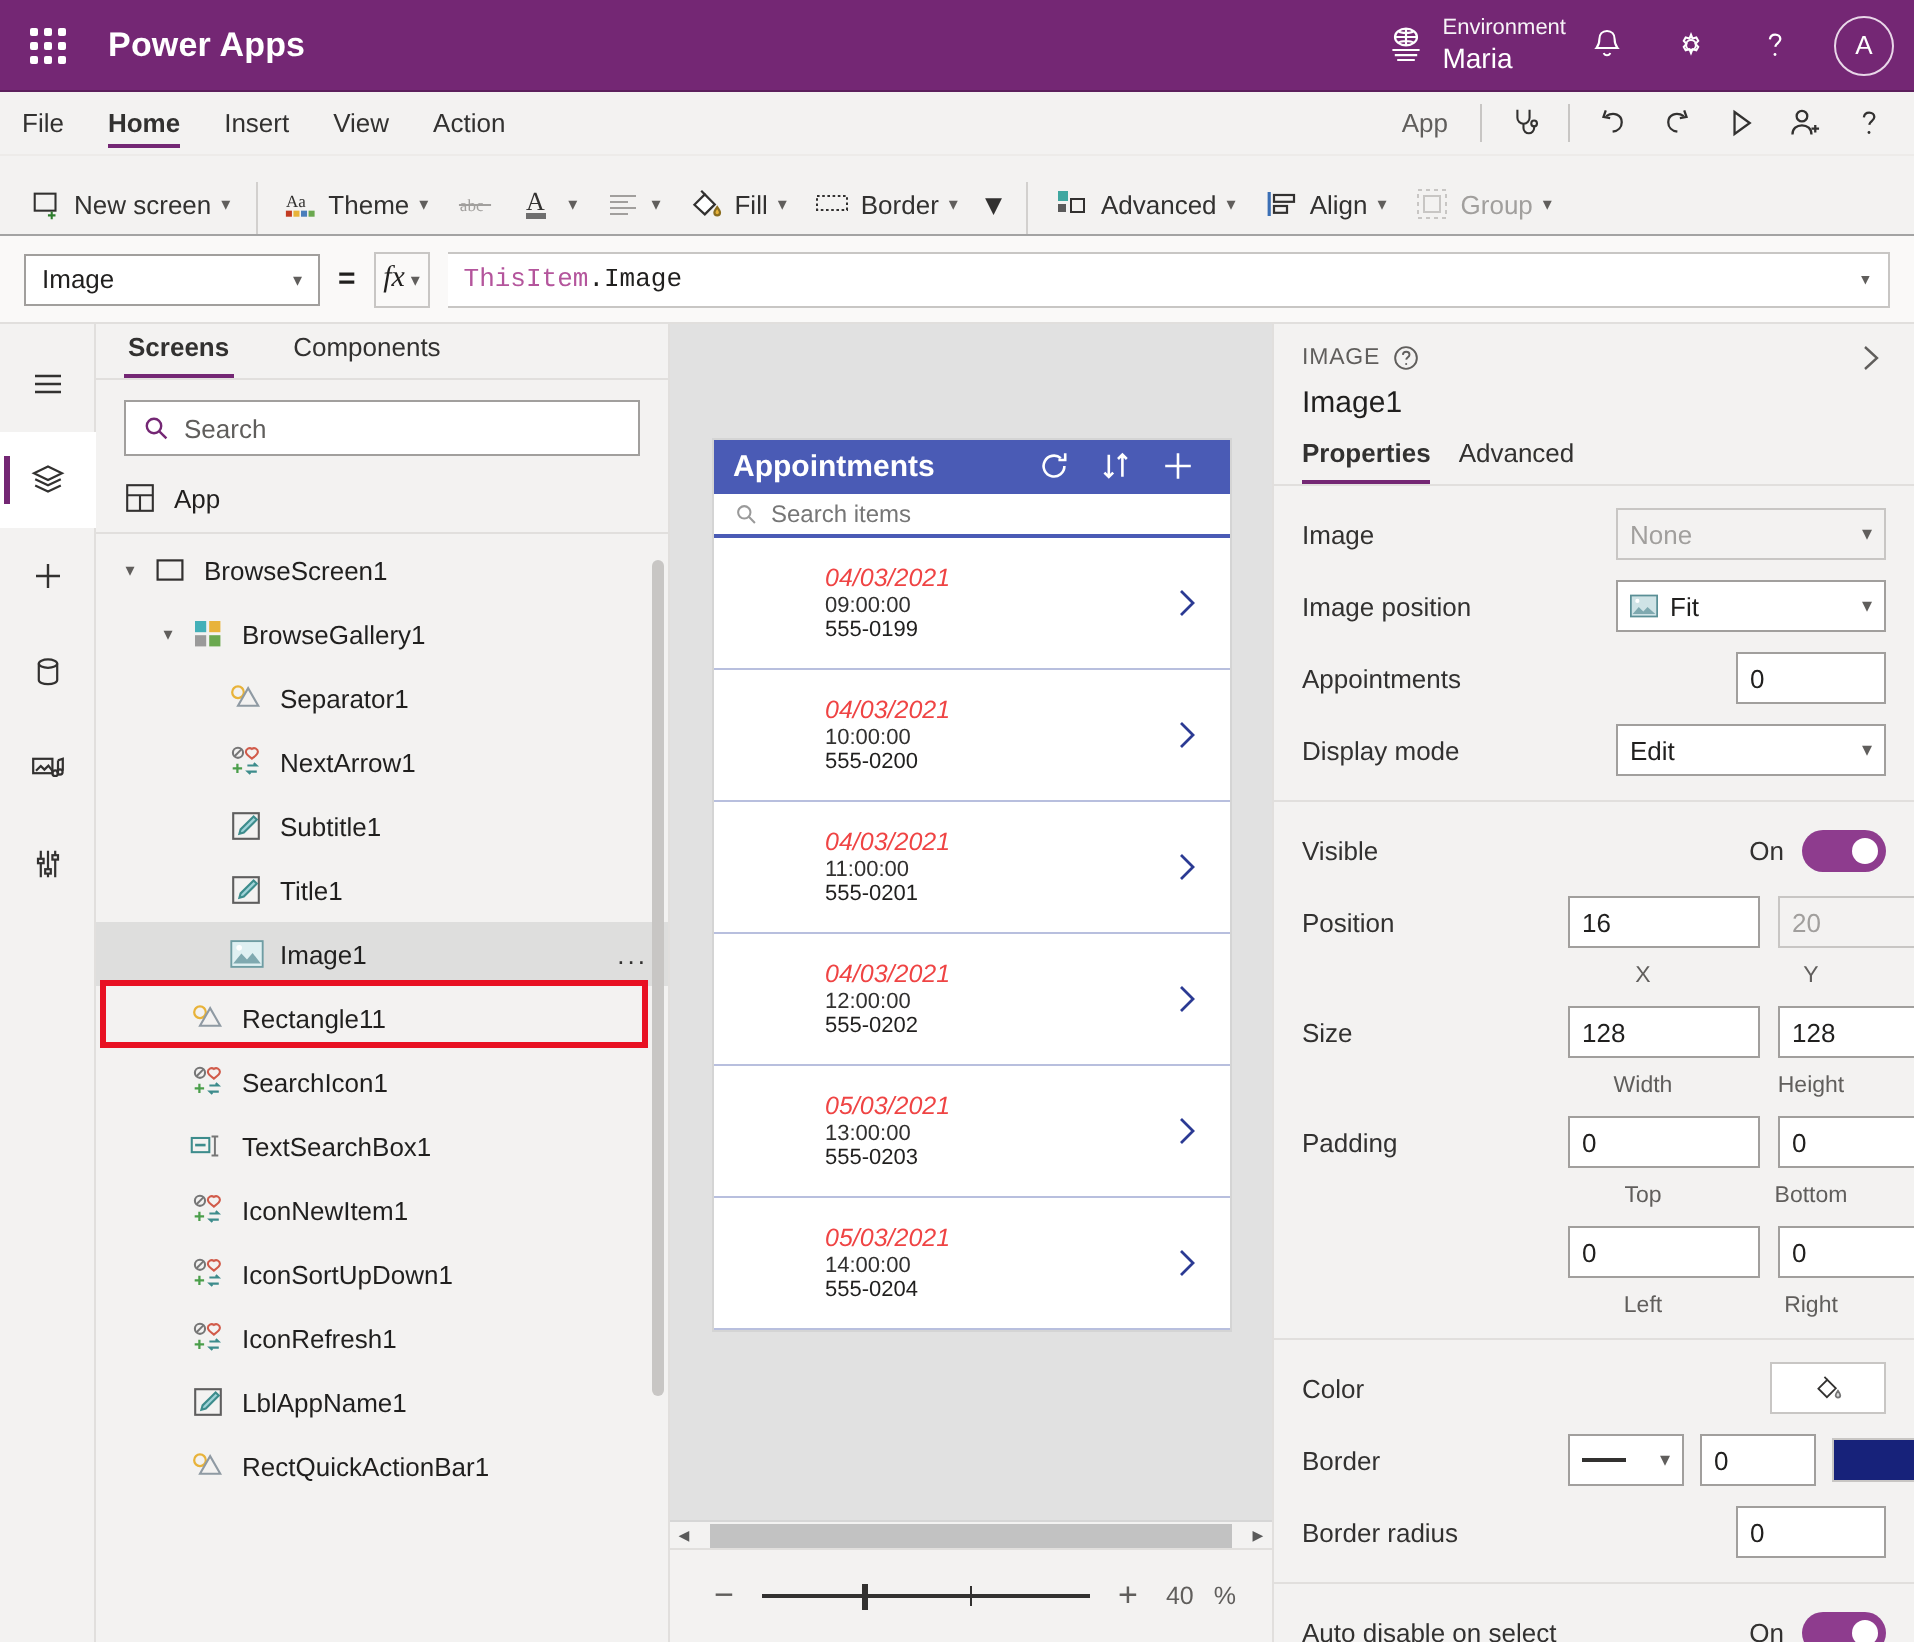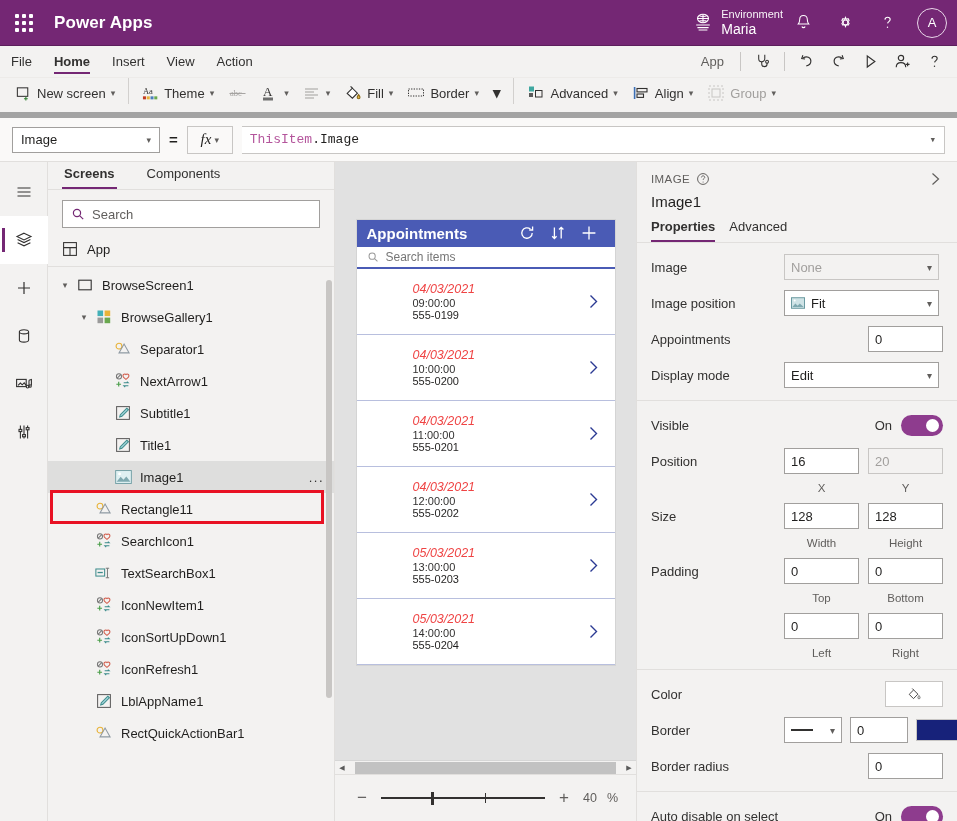--- a/index.html
+++ b/index.html
@@ -55,22 +55,22 @@
     content: ""; position: absolute; left: 11px; right: 11px; bottom: 3px; height: 2px; background: #742774;
   }
   .menu-spacer { flex: 1; }
   .menu-right { display: flex; align-items: center; gap: 1px; padding-right: 7px; }
   .app-lbl { color: #605e5c; padding: 0 10px; display: flex; align-items: center; cursor: pointer; }
   .vsep { width: 1px; background: #c8c6c4; margin: 6px 5px; align-self: stretch; }
   .mb-btn { width: 31px; height: 32px; display: flex; align-items: center; justify-content: center; cursor: pointer; color: #323130; }
 
   
   .ribbon {
-    height: 40px; background: #f3f2f1; display: flex; align-items: flex-start;
-    flex: 0 0 40px; border-bottom: 6px solid #a3a3a3; padding-left: 8px; font-size: 13px;
+    height: 40px; background: #f3f2f1; display: flex; align-items: flex-end;
+    flex: 0 0 40px; border-bottom: 1px solid #a3a3a3; padding-left: 8px; font-size: 13px;
   }
   .rb {
     display: flex; align-items: center; gap: 5px; padding: 0 7px; height: 30px;
     color: #323130; cursor: pointer; white-space: nowrap;
   }
   .rb.disabled { color: #a19f9d; cursor: default; }
   .rb .cap { font-size: 13px; }
   .chev { font-size: 9px; color: #605e5c; }
   .rsep { width: 1px; height: 26px; background: #d2d0ce; margin: 0 6px; }
 
@@ -79,21 +79,21 @@
     height: 44px; background: #faf9f8; display: flex; align-items: center;
     flex: 0 0 44px; border-bottom: 1px solid #e1dfdd; padding: 0 12px; gap: 9px;
   }
   .prop-select {
     width: 148px; height: 26px; background: #fff; border: 1px solid #a19f9d;
     display: flex; align-items: center; padding: 0 8px; font-size: 13px; cursor: pointer;
   }
   .prop-select .nm { flex: 1; }
   .eq { font-size: 15px; font-weight: bold; color: #201f1e; }
   .fx-box {
-    width: 46px; height: 28px; border: 1px solid #c8c6c4; background: #faf9f8;
+    width: 28px; height: 28px; border: 1px solid #c8c6c4; background: #faf9f8;
     display: flex; align-items: center; justify-content: center; gap: 3px; cursor: pointer;
   }
   .fx-box .fxl { font-family: "Liberation Serif", serif; font-style: italic; font-size: 15px; }
   .formula-input {
     flex: 1; height: 28px; background: #fff; border: 1px solid #c8c6c4; border-left: none;
     display: flex; align-items: center; padding: 0 8px;
     font-family: "Liberation Mono", monospace; font-size: 13px;
   }
   .fn-ident { color: #b4559c; }
   .fn-dot { color: #201f1e; }
@@ -226,22 +226,22 @@
   .pr-row { display: flex; align-items: center; min-height: 30px; margin-bottom: 6px; }
   .pr-row:last-child { margin-bottom: 0; }
   .pr-label { font-size: 13px; color: #323130; width: 133px; flex: 0 0 133px; }
   .ctl {
     height: 26px; background: #fff; border: 1px solid #a19f9d; display: flex; align-items: center;
     padding: 0 6px; font-size: 13px; color: #201f1e; cursor: pointer;
   }
   .ctl.dis { background: #f3f2f1; border-color: #c8c6c4; color: #a19f9d; cursor: default; }
   .ctl .cv { flex: 1; }
   .ctl .cc { color: #605e5c; font-size: 10px; }
-  .ctl-wide { width: 155px; }
-  .ctl-num { width: 75px; }
+  .ctl-wide { width: 155px; margin-left: 24px; }
+  .ctl-num { width: 96px; }
   .pair { display: flex; gap: 9px; }
   .subrow { display: flex; gap: 9px; margin: 2px 0 7px 133px; }
   .sublab { width: 75px; text-align: center; font-size: 11.5px; color: #605e5c; }
   .toggle-wrap { margin-left: auto; display: flex; align-items: center; gap: 9px; }
   .toggle-state { font-size: 13px; color: #323130; }
   .toggle {
     width: 42px; height: 21px; border-radius: 11px; background: #8e3c8e; position: relative; cursor: pointer;
   }
   .toggle i { position: absolute; right: 4px; top: 4px; width: 13px; height: 13px; border-radius: 50%; background: #fff; }
   .swatch-btn {

